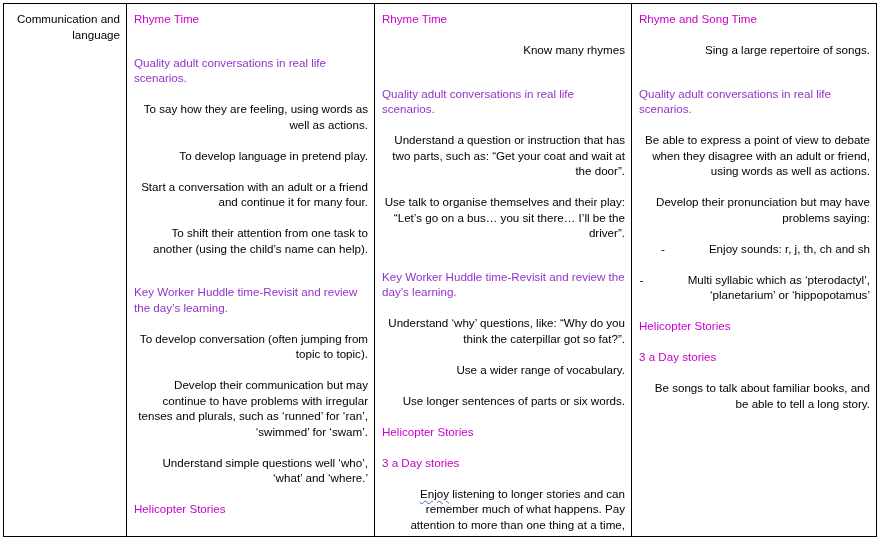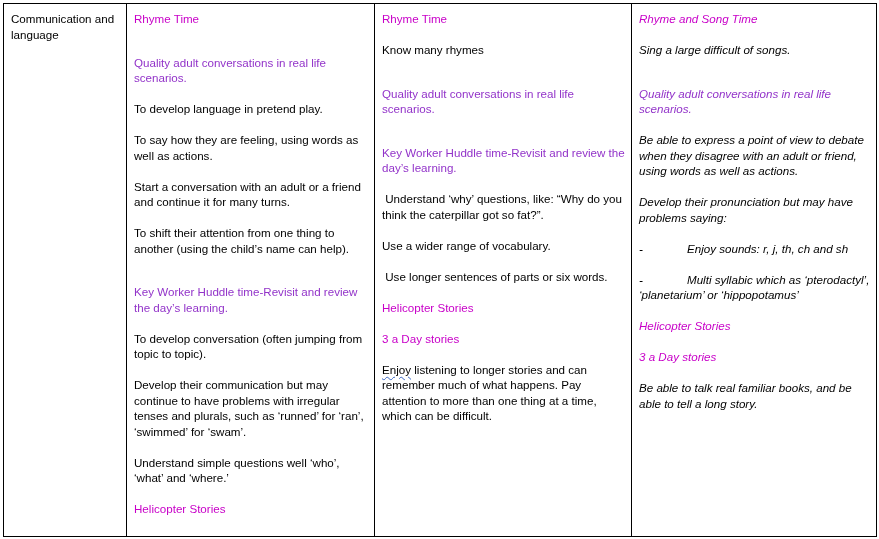--- a/index.html
+++ b/index.html
@@ -28,81 +28,83 @@
   }
   .cell {
     box-sizing: border-box;
     border-right: 1px solid #000000;
     padding: 7px 6px 0 7px;
     overflow: hidden;
     font-size: 11.6px;
     line-height: 15.5px;
     color: #000000;
   }
-  .cell:last-child { border-right: none; font-style: italic; }
+  .cell:last-child { border-right: none; }
   .cell-header { width: 123px; }
   .cell-term-1 { width: 248px; }
   .cell-term-2 { width: 257px; }
   .cell-term-3 { flex: 1; }
   .para {
     margin: 0 0 15.5px 0;
     white-space: pre-wrap;
     tab-size: 48px;
   }
   .c-magenta { color: var(--magenta, #C800C8); }
   .c-purple  { color: var(--purple, #9233C9); margin-top: 28px; }
-  .c-black   { color: #000000; }
+  .c-black   { color: #000000; text-align: right; }
   .squiggle {
     text-decoration: underline;
     text-decoration-style: wavy;
     text-decoration-color: #3A66C4;
     text-decoration-thickness: 1px;
     text-underline-offset: 2px;
   }
 </style>
 </head>
 <body>
 
 <div class="page">
   <div class="curriculum-table">
     <div class="cell cell-header">
       <p class="para c-black">Communication and language</p>
     </div>
     <div class="cell cell-term-1 term-col">
         <p class="para c-magenta">Rhyme Time</p>
         <p class="para c-purple">Quality adult conversations in real life scenarios.</p>
+        <p class="para c-black">To say how they are feeling, using words as well as actions.</p>
         <p class="para c-black">To develop language in pretend play.</p>
-        <p class="para c-black">To say how they are feeling, using words as well as actions.</p>
-        <p class="para c-black">Start a conversation with an adult or a friend and continue it for many turns.</p>
-        <p class="para c-black">To shift their attention from one thing to another (using the child’s name can help).</p>
+        <p class="para c-black">Start a conversation with an adult or a friend and continue it for many four.</p>
+        <p class="para c-black">To shift their attention from one task to another (using the child’s name can help).</p>
         <p class="para c-purple">Key Worker Huddle time-Revisit and review the day’s learning.</p>
         <p class="para c-black">To develop conversation (often jumping from topic to topic).</p>
         <p class="para c-black">Develop their communication but may continue to have problems with irregular tenses and plurals, such as ‘runned’ for ‘ran’, ‘swimmed’ for ‘swam’.</p>
         <p class="para c-black">Understand simple questions well ‘who’, ‘what’ and ‘where.’</p>
         <p class="para c-magenta">Helicopter Stories</p>
         <p class="para c-magenta">3 a Day stories</p>
       </div>
     <div class="cell cell-term-2 term-col">
         <p class="para c-magenta">Rhyme Time</p>
         <p class="para c-black">Know many rhymes</p>
         <p class="para c-purple">Quality adult conversations in real life scenarios.</p>
+        <p class="para c-black">Understand a question or instruction that has two parts, such as: “Get your coat and wait at the door”.</p>
+        <p class="para c-black">Use talk to organise themselves and their play: “Let’s go on a bus… you sit there… I’ll be the driver”.</p>
         <p class="para c-purple">Key Worker Huddle time-Revisit and review the day’s learning.</p>
         <p class="para c-black"> Understand ‘why’ questions, like: “Why do you think the caterpillar got so fat?”.</p>
         <p class="para c-black">Use a wider range of vocabulary.</p>
         <p class="para c-black"> Use longer sentences of parts or six words.</p>
         <p class="para c-magenta">Helicopter Stories</p>
         <p class="para c-magenta">3 a Day stories</p>
         <p class="para c-black"><span class="squiggle">Enjoy</span> listening to longer stories and can remember much of what happens. Pay attention to more than one thing at a time, which can be difficult.</p>
       </div>
     <div class="cell cell-term-3 term-col">
         <p class="para c-magenta">Rhyme and Song Time</p>
-        <p class="para c-black">Sing a large difficult of songs.</p>
+        <p class="para c-black">Sing a large repertoire of songs.</p>
         <p class="para c-purple">Quality adult conversations in real life scenarios.</p>
         <p class="para c-black">Be able to express a point of view to debate when they disagree with an adult or friend, using words as well as actions.</p>
         <p class="para c-black">Develop their pronunciation but may have problems saying:</p>
         <p class="para c-black">-	Enjoy sounds: r, j, th, ch and sh</p>
         <p class="para c-black">-	Multi syllabic which as ‘pterodactyl’, ‘planetarium’ or ‘hippopotamus’</p>
         <p class="para c-magenta">Helicopter Stories</p>
         <p class="para c-magenta">3 a Day stories</p>
-        <p class="para c-black">Be able to talk real familiar books, and be able to tell a long story.</p>
+        <p class="para c-black">Be songs to talk about familiar books, and be able to tell a long story.</p>
       </div>
   </div>
 </div>
 
 </body></html>

